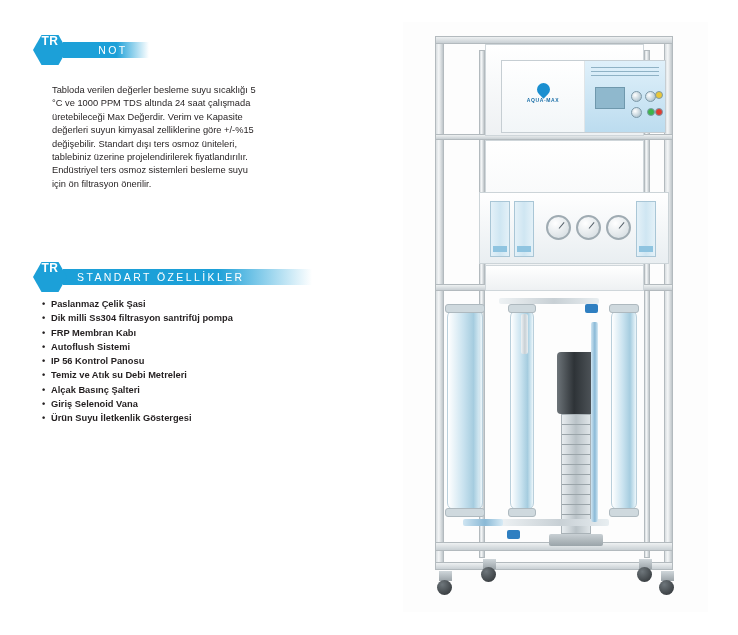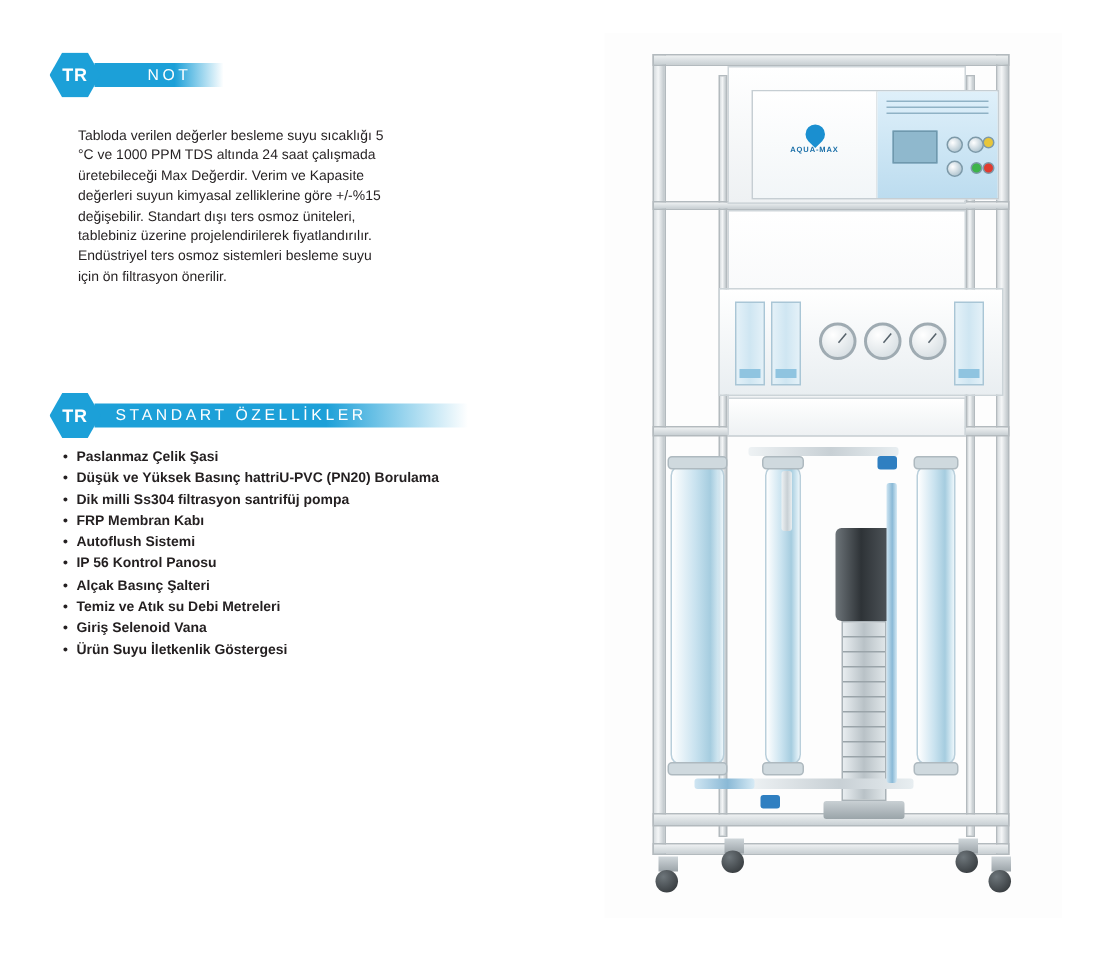--- a/index.html
+++ b/index.html
@@ -31,21 +31,20 @@
 
   
   .hex {
     position: relative;
     width: 34px;
     height: 30px;
     background: #1ca0d8;
     -webkit-clip-path: polygon(25% 0%, 75% 0%, 100% 50%, 75% 100%, 25% 100%, 0% 50%);
     clip-path: polygon(25% 0%, 75% 0%, 100% 50%, 75% 100%, 25% 100%, 0% 50%);
     display: flex;
-    align-items: center;
     justify-content: center;
     flex: none;
   }
   .hex span {
     color: #ffffff;
     font-size: 12px;
     font-weight: bold;
     letter-spacing: 0.5px;
     line-height: 1;
   }
@@ -399,27 +398,26 @@
       <div class="hex">
         <span>TR</span>
       </div>
       <div class="title-bar">
         <span class="title-text">STANDART ÖZELLİKLER</span>
       </div>
     </div>
 
     <ul class="bullets">
       <li>Paslanmaz Çelik Şasi</li>
-      <li>Düşük ve Yüksek Basınç hattriU-PVC (PN20) Borulama</li>
       <li>Dik milli Ss304 filtrasyon santrifüj pompa</li>
       <li>FRP Membran Kabı</li>
       <li>Autoflush Sistemi</li>
       <li>IP 56 Kontrol Panosu</li>
+      <li>Temiz ve Atık su Debi Metreleri</li>
       <li>Alçak Basınç Şalteri</li>
-      <li>Temiz ve Atık su Debi Metreleri</li>
       <li>Giriş Selenoid Vana</li>
       <li>Ürün Suyu İletkenlik Göstergesi</li>
     </ul>
   </div>
 
   <div class="photo">
 
     <div class="frame-post" style="left:32px; top:14px; width:9px; height:534px;"></div>
     <div class="frame-post" style="left:261px; top:14px; width:9px; height:534px;"></div>
     <div class="frame-post" style="left:76px; top:28px; width:6px; height:508px;"></div>

